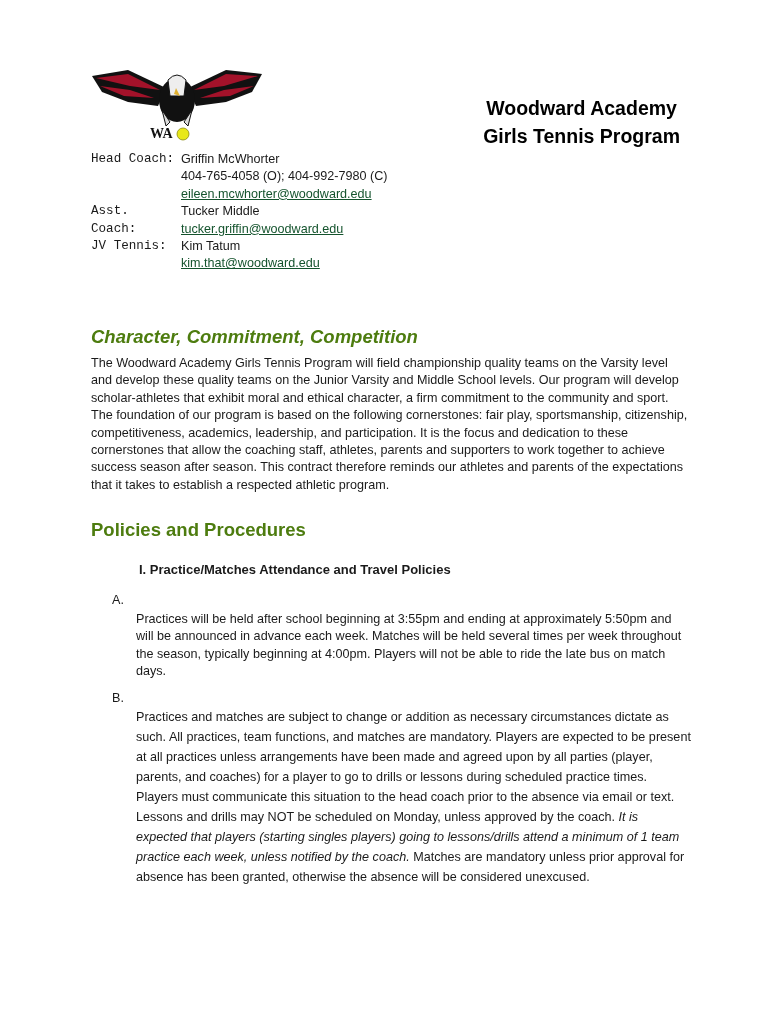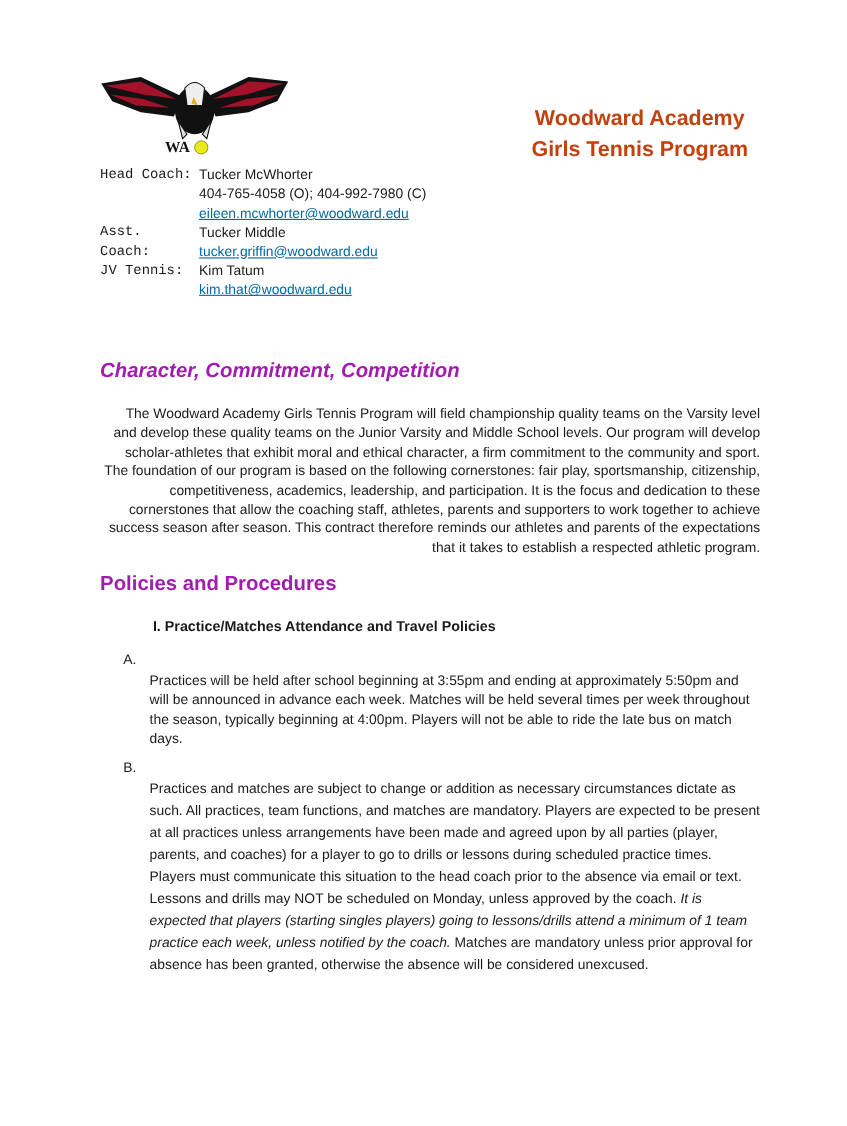--- a/index.html
+++ b/index.html
@@ -1,29 +1,29 @@
 <!DOCTYPE html>
 <html><head>
 <meta charset="utf-8">
 <style>
   html, body { margin: 0; padding: 0; background: #ffffff; }
   body { width: 770px; height: 1024px; position: relative; overflow: hidden;
          font-family: "Liberation Sans", "DejaVu Sans", sans-serif; color: #1a1a1a; }
   .logo { position: absolute; left: 88px; top: 66px; width: 178px; height: 78px; text-decoration: underline; }
   .title { position: absolute; right: 90px; top: 94px; text-align: center;
-           font-weight: bold; font-size: 19.5px; line-height: 28px; color: #c2410c; }
+           font-weight: bold; font-size: 19.5px; line-height: 28px; color: #000000; }
   .coaches { position: absolute; left: 91px; top: 151px; font-size: 12.6px; line-height: 17.4px; }
   .coach-row { display: flex; }
   .coach-label { width: 90px; font-family: Liberation Mono, monospace; }
-  .coach-info a { color: #0369a1; text-decoration: underline; }
-  h2.section { position: absolute; left: 91px; margin: 0; font-size: 18.5px; font-weight: bold; color: #a21caf; }
+  .coach-info a { color: #14532d; text-decoration: underline; }
+  h2.section { position: absolute; left: 91px; margin: 0; font-size: 18.5px; font-weight: bold; color: #4d7c0f; }
   .h-italic { top: 326px; font-style: italic; }
   .h-policies { top: 519px; }
   .para { position: absolute; left: 91px; width: 600px; font-size: 12.6px; line-height: 17.4px; margin: 0; }
-  .intro { top: 368px; text-align: right; }
+  .intro { top: 355px; }
   .sub { position: absolute; left: 91px; top: 562px; font-size: 13px; font-weight: bold; margin: 0; padding-left: 48px; }
   .item { position: absolute; left: 112px; width: 580px; display: flex; font-size: 12.6px; }
   .item-a { top: 592px; line-height: 17.4px; }
   .item-b { top: 688px; line-height: 20px; }
   .item-letter { width: 24px; flex: none; }
   .item-text { flex: 1; margin-top: 19px; }
   .ital { font-style: italic; }
 </style>
 </head>
 <body>
@@ -45,21 +45,21 @@
 
 <div class="title">
   <div>Woodward Academy</div>
   <div>Girls Tennis Program</div>
 </div>
 
 <div class="coaches">
   <div class="coach-row">
     <div class="coach-label">Head Coach:</div>
     <div class="coach-info">
-      <div>Tucker McWhorter</div>
+      <div>Griffin McWhorter</div>
       <div>404-765-4058 (O); 404-992-7980 (C)</div>
       <div><a>eileen.mcwhorter@woodward.edu</a></div>
     </div>
   </div>
   <div class="coach-row">
     <div class="coach-label">Asst.  Coach:</div>
     <div class="coach-info">
       <div>Tucker Middle</div>
       <div><a>tucker.griffin@woodward.edu</a></div>
     </div>

